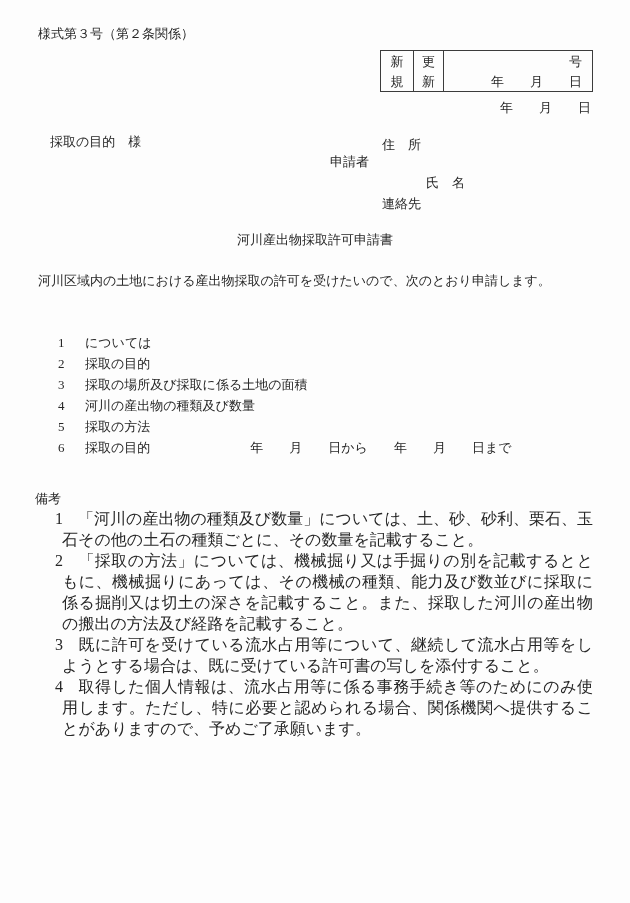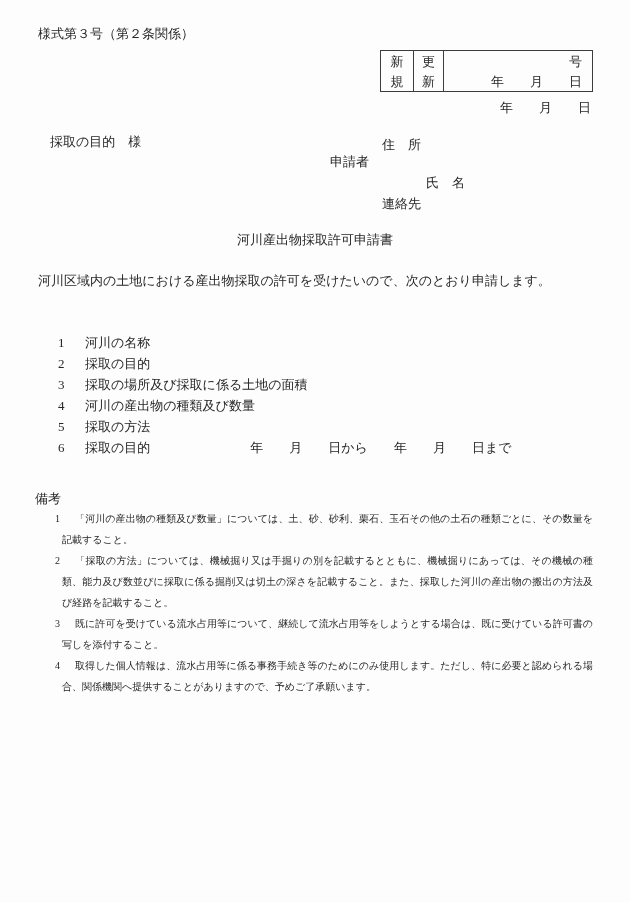--- a/index.html
+++ b/index.html
@@ -52,21 +52,21 @@
   .item { left:45px; white-space:pre; }
   .item .inum { display:inline-block; width:27px; }
   .item-0 { top:311px; } .item-1 { top:332px; } .item-2 { top:353px; }
   .item-3 { top:374px; } .item-4 { top:395px; } .item-5 { top:416px; }
   .item .idates { margin-left:100px; white-space:pre; }
 
   .remarks-heading { left:35px; top:488px; font-size:13px; }
 
   .notes {
     left:55px; top:508px; width:538px;
-    font-size:10px; line-height:21px; text-align:justify;
+    font-size:16px; line-height:21px; text-align:justify;
   }
   .note { padding-left:7px; text-indent:-7px; }
   .note .ngap { display:inline-block; width:15px; }
 </style>
 </head>
 <body>
 
 <div class="page">
 
   <div class="abs form-number">様式第３号（第２条関係）</div>
@@ -89,21 +89,21 @@
   <div class="abs applicant-label">申請者</div>
   <div class="abs applicant-field applicant-field-0">住　所</div>
   <div class="abs applicant-field applicant-field-1">氏　名</div>
   <div class="abs applicant-field applicant-field-2">連絡先</div>
 
   <div class="abs intro">河川区域内の土地における産出物採取の許可を受けたいので、次のとおり申請します。</div>
 
   <div class="abs doc-title">河川産出物採取許可申請書</div>
 
   <div class="abs item item-0">
-    <span class="inum">1</span><span>河川の名称</span>
+    <span class="inum">1</span><span>については</span>
   </div>
   <div class="abs item item-1">
     <span class="inum">2</span><span>採取の目的</span>
   </div>
   <div class="abs item item-2">
     <span class="inum">3</span><span>採取の場所及び採取に係る土地の面積</span>
   </div>
   <div class="abs item item-3">
     <span class="inum">4</span><span>河川の産出物の種類及び数量</span>
   </div>

